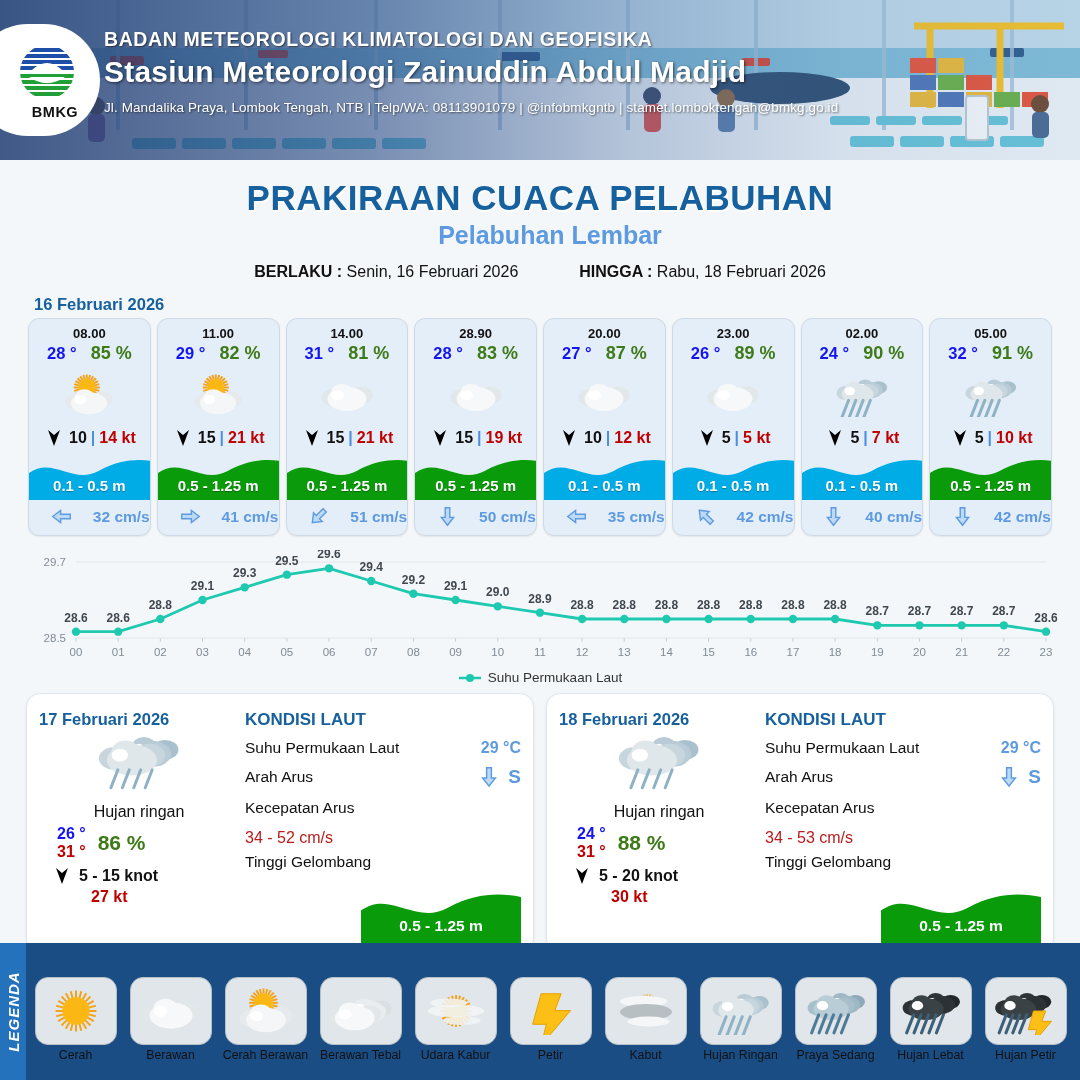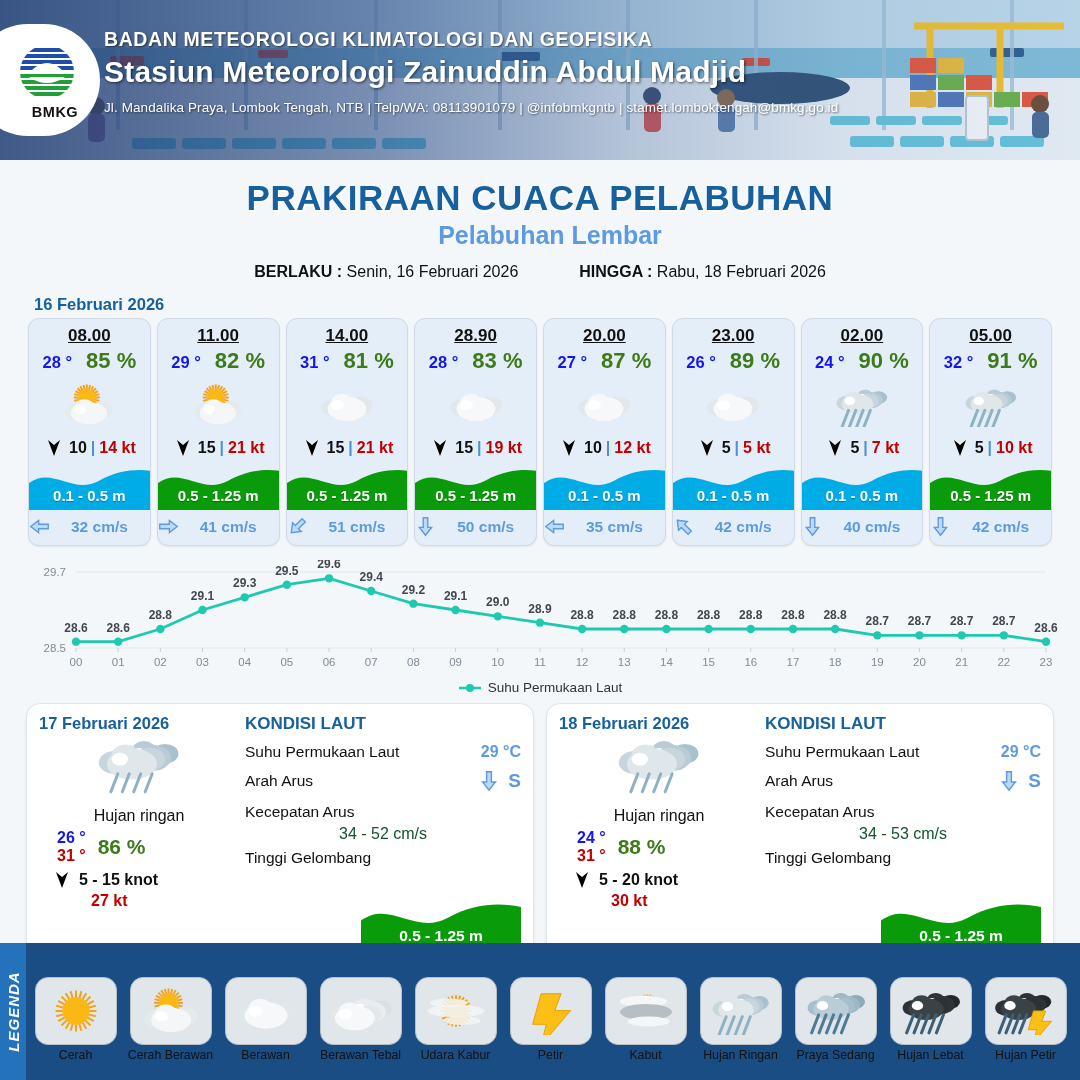--- a/index.html
+++ b/index.html
@@ -55,50 +55,50 @@
     margin:14px 0 4px 34px; font-size:16.5px; font-weight:bold; color:#17609e;
   }
 
   
   .cards { display:flex; gap:6px; padding:0 28px; }
   .card {
     width:129px; background:#e4eef8; border:1px solid #cfdae6;
     border-radius:11px; overflow:hidden; position:relative;
     box-shadow:0 1px 2px rgba(0,0,0,.07);
   }
-  .c-time { text-align:center; font-size:17px; font-weight:bold; color:#111; padding:7px 0 2px;text-decoration:underline; }
+  .c-time { text-align:center; font-size:13px; font-weight:bold; color:#111; padding:7px 0 2px; }
   .c-row { display:flex; justify-content:center; align-items:baseline; gap:14px; padding-bottom:2px; }
   .c-temp { font-size:16.5px; font-weight:bold; color:#1414f0; }
-  .c-hum { font-size:22px; font-weight:bold; color:#3d7a18; }
+  .c-hum { font-size:18px; font-weight:bold; color:#3d7a18; }
   .c-icon { height:58px; display:flex; align-items:center; justify-content:center; }
   .c-wind { display:flex; align-items:center; justify-content:center; gap:4px; padding:5px 0 3px; }
   .c-wspd { font-size:16px; font-weight:bold; color:#111; }
   .c-sep { color:#4d8fdc; font-size:16px; font-weight:bold; }
   .c-gust { font-size:16px; font-weight:bold; color:#c00000; }
   .wave { position:relative; height:50px; }
   .wave svg { position:absolute; bottom:0; left:0; }
   .wave-txt {
     position:absolute; bottom:6px; left:0; right:0; text-align:center;
     font-size:15px; font-weight:bold; color:#fff; text-shadow:0 1px 1px rgba(0,0,0,.3);
   }
-  .c-cur { display:flex; align-items:center; justify-content:flex-start; gap:21px; padding:6px 0 8px; }
+  .c-cur { display:flex; align-items:center; justify-content:flex-end; gap:21px; padding:6px 0 8px; }
   .c-curtxt { font-size:15.5px; font-weight:bold; color:#5d9ae0; }
 
   
   .chartwrap { margin:14px 18px 0 18px; height:118px; position:relative; }
   .chart-legend {
     text-align:center; margin-top:2px; font-size:13.5px; color:#333;
     display:flex; align-items:center; justify-content:center; gap:6px;
   }
 
   
   .dailies { display:flex; gap:12px; padding:8px 26px 0; }
   .daily {
     flex:1; background:#fff; border:1px solid #dfe6ee; border-radius:14px;
-    box-shadow:0 1px 3px rgba(0,0,0,.08); padding:10px 12px 8px; display:flex;
+    box-shadow:0 1px 3px rgba(0,0,0,.08); padding:16px 12px 8px; display:flex;
     height:260px;
   }
   .d-left { width:200px; position:relative; }
   .d-date { font-size:16.5px; font-weight:bold; color:#17609e; }
   .d-icon { text-align:center; margin-top:-2px; height:74px; }
   .d-cond { text-align:center; font-size:16px; color:#111; margin-top:2px; }
   .d-temps { display:flex; align-items:center; gap:12px; margin-top:4px; padding-left:18px; }
   .d-tcol { display:flex; flex-direction:column; }
   .d-tmin { font-size:16px; font-weight:bold; color:#1414f0; }
   .d-tmax { font-size:16px; font-weight:bold; color:#c00000; }
@@ -107,21 +107,21 @@
   .d-wtxt { font-size:16px; font-weight:bold; color:#111; }
   .d-gust { font-size:16px; font-weight:bold; color:#c00000; margin-top:3px; padding-left:52px; }
 
   .d-right { flex:1; padding-left:6px; position:relative; }
   .d-ktitle { font-size:17px; font-weight:bold; color:#17609e; margin-bottom:4px; }
   .d-krow { display:flex; justify-content:space-between; align-items:center; margin-top:9px; }
   .d-klbl { font-size:15.5px; color:#111; }
   .d-kval { font-size:16px; color:#5d9ae0; font-weight:bold; }
   .d-dir { display:flex; align-items:center; gap:8px; }
   .d-dirtxt { font-size:19px; font-weight:bold; color:#5d9ae0; }
-  .d-cur { text-align:center; font-size:16px; color:#14532d; margin-top:4px; }
+  .d-cur { text-align:left; font-size:16px; color:#b91c1c; margin-top:12px; }
   .d-wavebox { position:absolute; right:0; bottom:0; width:160px; height:62px; }
   .d-wavetxt {
     position:absolute; bottom:9px; left:0; right:0; text-align:center;
     font-size:15.5px; font-weight:bold; color:#fff;
   }
 
   
   .legend {
     position:absolute; left:0; bottom:0; width:1080px; height:137px;
     background:#1b4d85;
@@ -1025,20 +1025,34 @@
               <circle cx="31" cy="24" r="13.64" fill="#fbb815"></circle>
             </g>
           </svg>
         </div>
                  <div class="lg-lbl">Cerah</div>
       </div>
       <div class="lg-item">
         <div class="lg-box">
           <svg width="62" height="48" viewBox="0 0 62 48">
             <g>
+    <ellipse cx="16.4176" cy="27.043200000000002" rx="13.888000000000003" ry="9.721600000000002" fill="#e2e7ea"></ellipse>
+    <ellipse cx="46.2768" cy="24.2656" rx="13.193600000000002" ry="9.721600000000002" fill="#e2e7ea"></ellipse>
+    <ellipse cx="31" cy="28.432000000000002" rx="21.526400000000002" ry="13.193600000000002" fill="#f6f8f9"></ellipse>
+    <ellipse cx="25.4448" cy="20.7936" rx="11.804800000000004" ry="9.027200000000002" fill="#f6f8f9"></ellipse>
+    <ellipse cx="20.583999999999996" cy="24.2656" rx="6.944000000000002" ry="5.555200000000001" fill="#ffffff"></ellipse>
+  </g>
+          </svg>
+        </div>
+                 <div class="lg-lbl">Berawan</div>
+      </div>
+      <div class="lg-item">
+        <div class="lg-box">
+          <svg width="62" height="48" viewBox="0 0 62 48">
+            <g>
               <line x1="37.649499999999996" y1="15.84" x2="42.935" y2="15.84" stroke="#f3a31b" stroke-width="2" opacity="1"></line>
               <line x1="37.33841983110605" y1="18.202888472263464" x2="42.443820785956916" y2="19.570876535152834" stroke="#f3a31b" stroke-width="2" opacity="1"></line>
               <line x1="36.42637892385003" y1="20.40475" x2="41.00375619555268" y2="23.0475" stroke="#f3a31b" stroke-width="2" opacity="1"></line>
               <line x1="34.97553135884259" y1="22.295531358842585" x2="38.712944250804085" y2="26.03294425080408" stroke="#f3a31b" stroke-width="2" opacity="1"></line>
               <line x1="33.08475" y1="23.74637892385003" x2="35.7275" y2="28.323756195552683" stroke="#f3a31b" stroke-width="2" opacity="1"></line>
               <line x1="30.882888472263463" y1="24.65841983110605" x2="32.250876535152834" y2="29.763820785956916" stroke="#f3a31b" stroke-width="2" opacity="1"></line>
               <line x1="28.52" y1="24.969499999999996" x2="28.52" y2="30.255" stroke="#f3a31b" stroke-width="2" opacity="1"></line>
               <line x1="26.15711152773654" y1="24.65841983110605" x2="24.789123464847165" y2="29.763820785956916" stroke="#f3a31b" stroke-width="2" opacity="1"></line>
               <line x1="23.955250000000003" y1="23.74637892385003" x2="21.312500000000004" y2="28.323756195552683" stroke="#f3a31b" stroke-width="2" opacity="1"></line>
               <line x1="22.064468641157415" y1="22.295531358842585" x2="18.32705574919592" y2="26.032944250804082" stroke="#f3a31b" stroke-width="2" opacity="1"></line>
@@ -1061,34 +1075,20 @@
             <g>
     <ellipse cx="17.4592" cy="31.694399999999998" rx="12.896" ry="9.0272" fill="#e6eaec"></ellipse>
     <ellipse cx="45.1856" cy="29.115199999999998" rx="12.2512" ry="9.0272" fill="#e6eaec"></ellipse>
     <ellipse cx="31" cy="32.983999999999995" rx="19.9888" ry="12.2512" fill="#f4f6f7"></ellipse>
     <ellipse cx="25.8416" cy="25.891199999999998" rx="10.9616" ry="8.3824" fill="#f4f6f7"></ellipse>
     <ellipse cx="21.328" cy="29.115199999999998" rx="6.448" ry="5.1584" fill="#ffffff"></ellipse>
   </g>
           </svg>
         </div>
                  <div class="lg-lbl">Cerah Berawan</div>
-      </div>
-      <div class="lg-item">
-        <div class="lg-box">
-          <svg width="62" height="48" viewBox="0 0 62 48">
-            <g>
-    <ellipse cx="16.4176" cy="27.043200000000002" rx="13.888000000000003" ry="9.721600000000002" fill="#e2e7ea"></ellipse>
-    <ellipse cx="46.2768" cy="24.2656" rx="13.193600000000002" ry="9.721600000000002" fill="#e2e7ea"></ellipse>
-    <ellipse cx="31" cy="28.432000000000002" rx="21.526400000000002" ry="13.193600000000002" fill="#f6f8f9"></ellipse>
-    <ellipse cx="25.4448" cy="20.7936" rx="11.804800000000004" ry="9.027200000000002" fill="#f6f8f9"></ellipse>
-    <ellipse cx="20.583999999999996" cy="24.2656" rx="6.944000000000002" ry="5.555200000000001" fill="#ffffff"></ellipse>
-  </g>
-          </svg>
-        </div>
-                 <div class="lg-lbl">Berawan</div>
       </div>
       <div class="lg-item">
         <div class="lg-box">
           <svg width="62" height="48" viewBox="0 0 62 48">
             <g>
     <ellipse cx="26.461599999999997" cy="23.791200000000003" rx="11.408000000000001" ry="7.985600000000001" fill="#dadfe2"></ellipse>
     <ellipse cx="50.9888" cy="21.509600000000002" rx="10.8376" ry="7.985600000000001" fill="#dadfe2"></ellipse>
     <ellipse cx="38.44" cy="24.932000000000002" rx="17.6824" ry="10.8376" fill="#e9edef"></ellipse>
     <ellipse cx="33.876799999999996" cy="18.657600000000002" rx="9.696800000000001" ry="7.4152000000000005" fill="#e9edef"></ellipse>
     <ellipse cx="29.884" cy="21.509600000000002" rx="5.704000000000001" ry="4.5632" fill="#ffffff"></ellipse>

